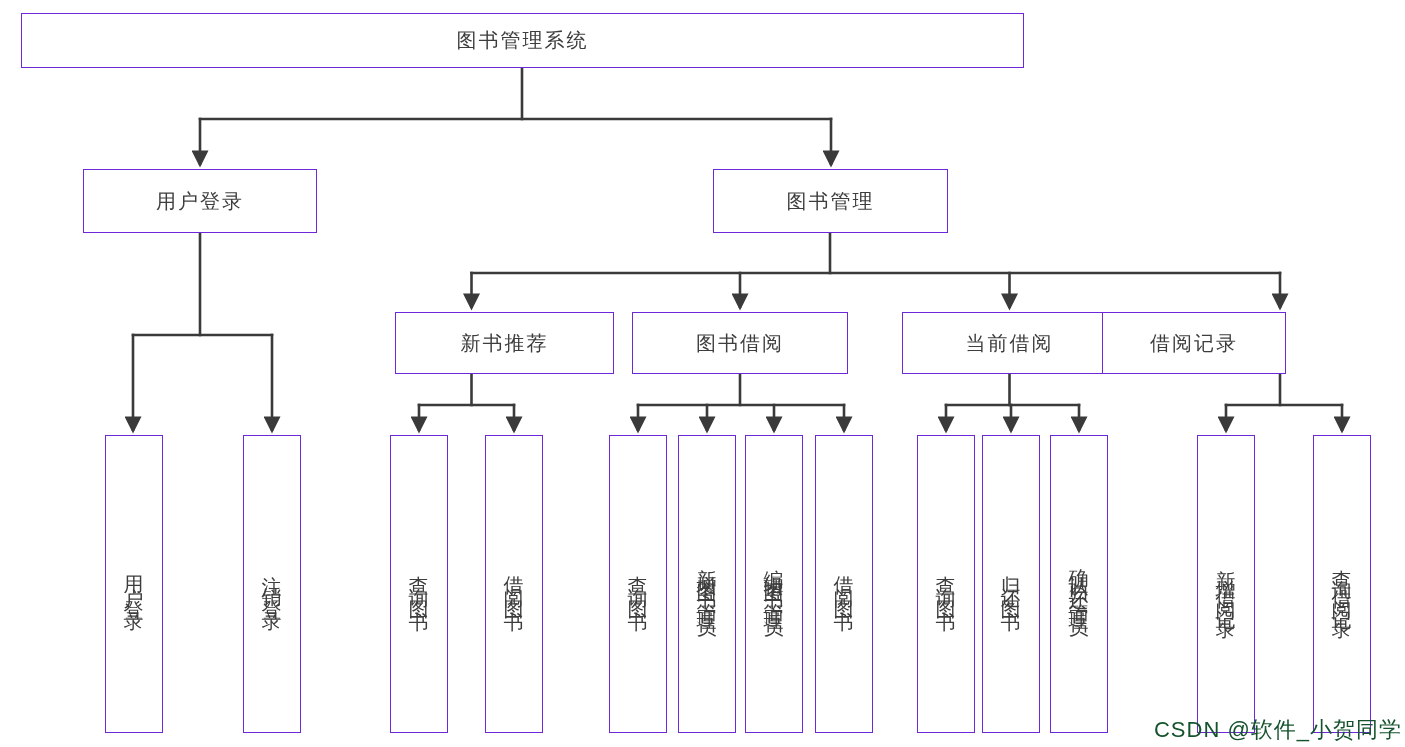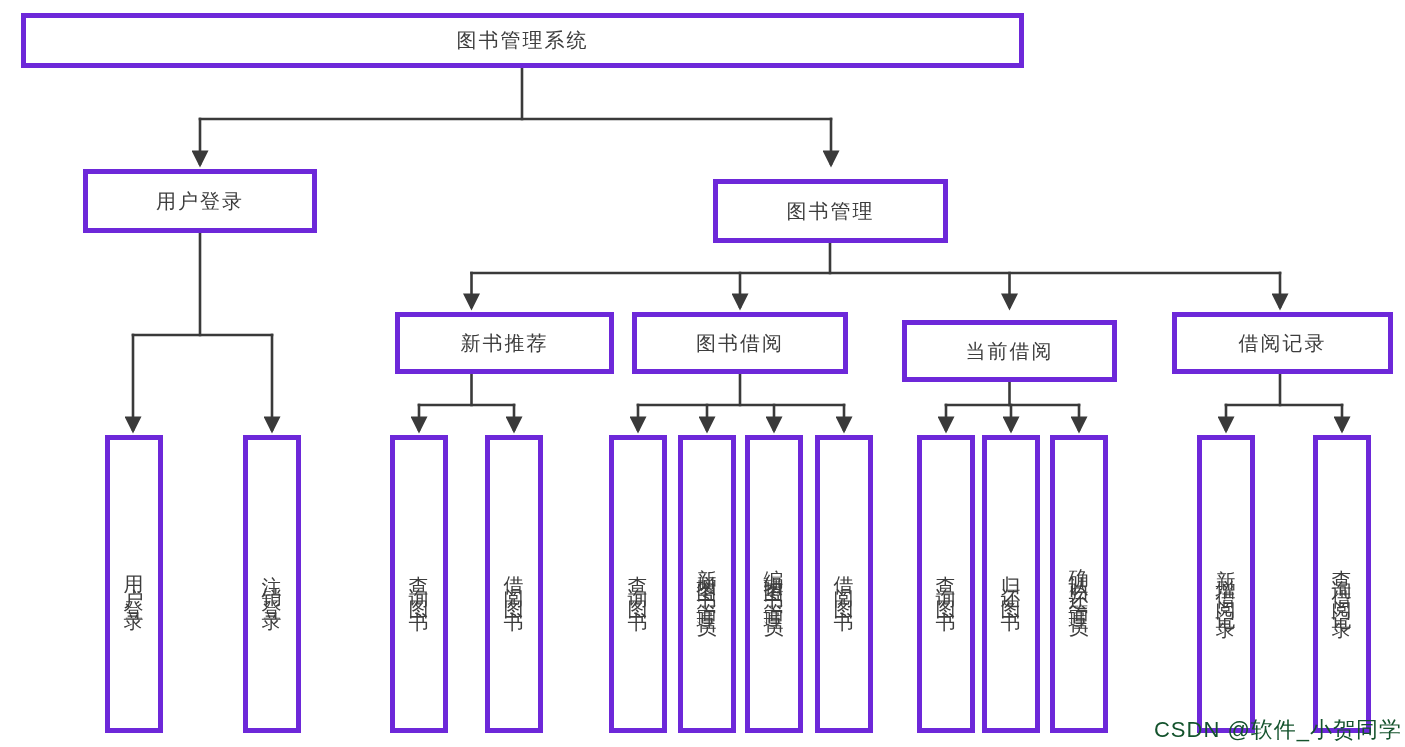--- a/index.html
+++ b/index.html
@@ -17,38 +17,38 @@
   }
   .connectors {
     position: absolute;
     left: 0;
     top: 0;
     z-index: 1;
   }
   .node {
     position: absolute;
     box-sizing: border-box;
-    border: 5px solid #6d28d9;
+    border: 1px solid #6d28d9;
     background: #ffffff;
     display: flex;
     align-items: center;
     justify-content: center;
     color: #3d3d3d;
     font-size: 20px;
     letter-spacing: 2px;
     z-index: 2;
   }
   
   .root   { left: 21px;   top: 13px;  width: 1003px; height: 55px; }
   .lv2-a  { left: 83px;   top: 169px; width: 234px;  height: 64px; }
-  .lv2-b  { left: 713px;  top: 169px; width: 235px;  height: 64px; margin-top: 10px; }
+  .lv2-b  { left: 713px;  top: 169px; width: 235px;  height: 64px; }
   .lv3-a  { left: 362px;  top: 312px; width: 219px;  height: 62px; margin-left: 33px; }
   .lv3-b  { left: 632px;  top: 312px; width: 216px;  height: 62px; }
-  .lv3-c  { left: 902px;  top: 312px; width: 215px;  height: 62px; margin-top: 8px; }
-  .lv3-d  { left: 1172px; top: 312px; width: 221px;  height: 62px; }
+  .lv3-c  { left: 902px;  top: 312px; width: 215px;  height: 62px; }
+  .lv3-d  { left: 1102px; top: 312px; width: 184px;  height: 62px; }
   
   .leaf {
     top: 435px;
     width: 58px;
     height: 298px;
     letter-spacing: 0;
   }
   .leaf .vtext {
     writing-mode: vertical-rl;
     letter-spacing: 12px;

